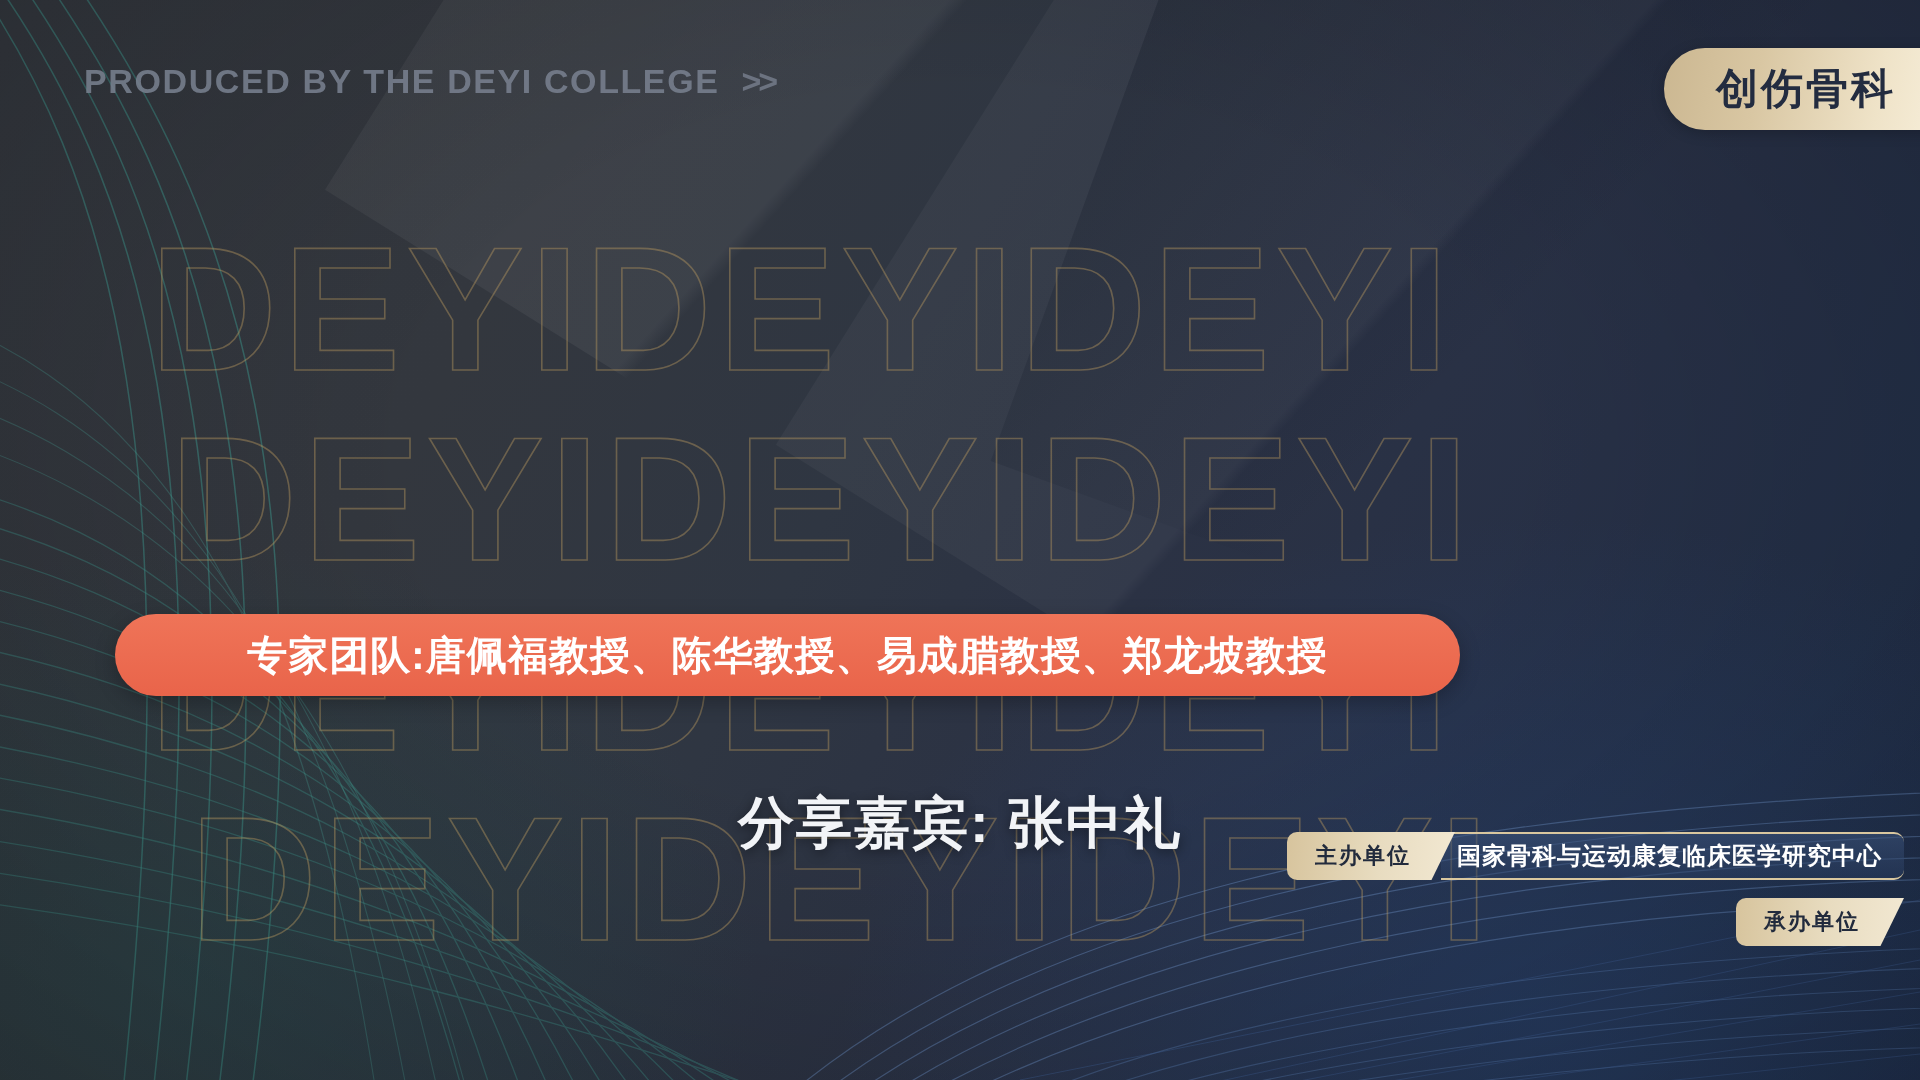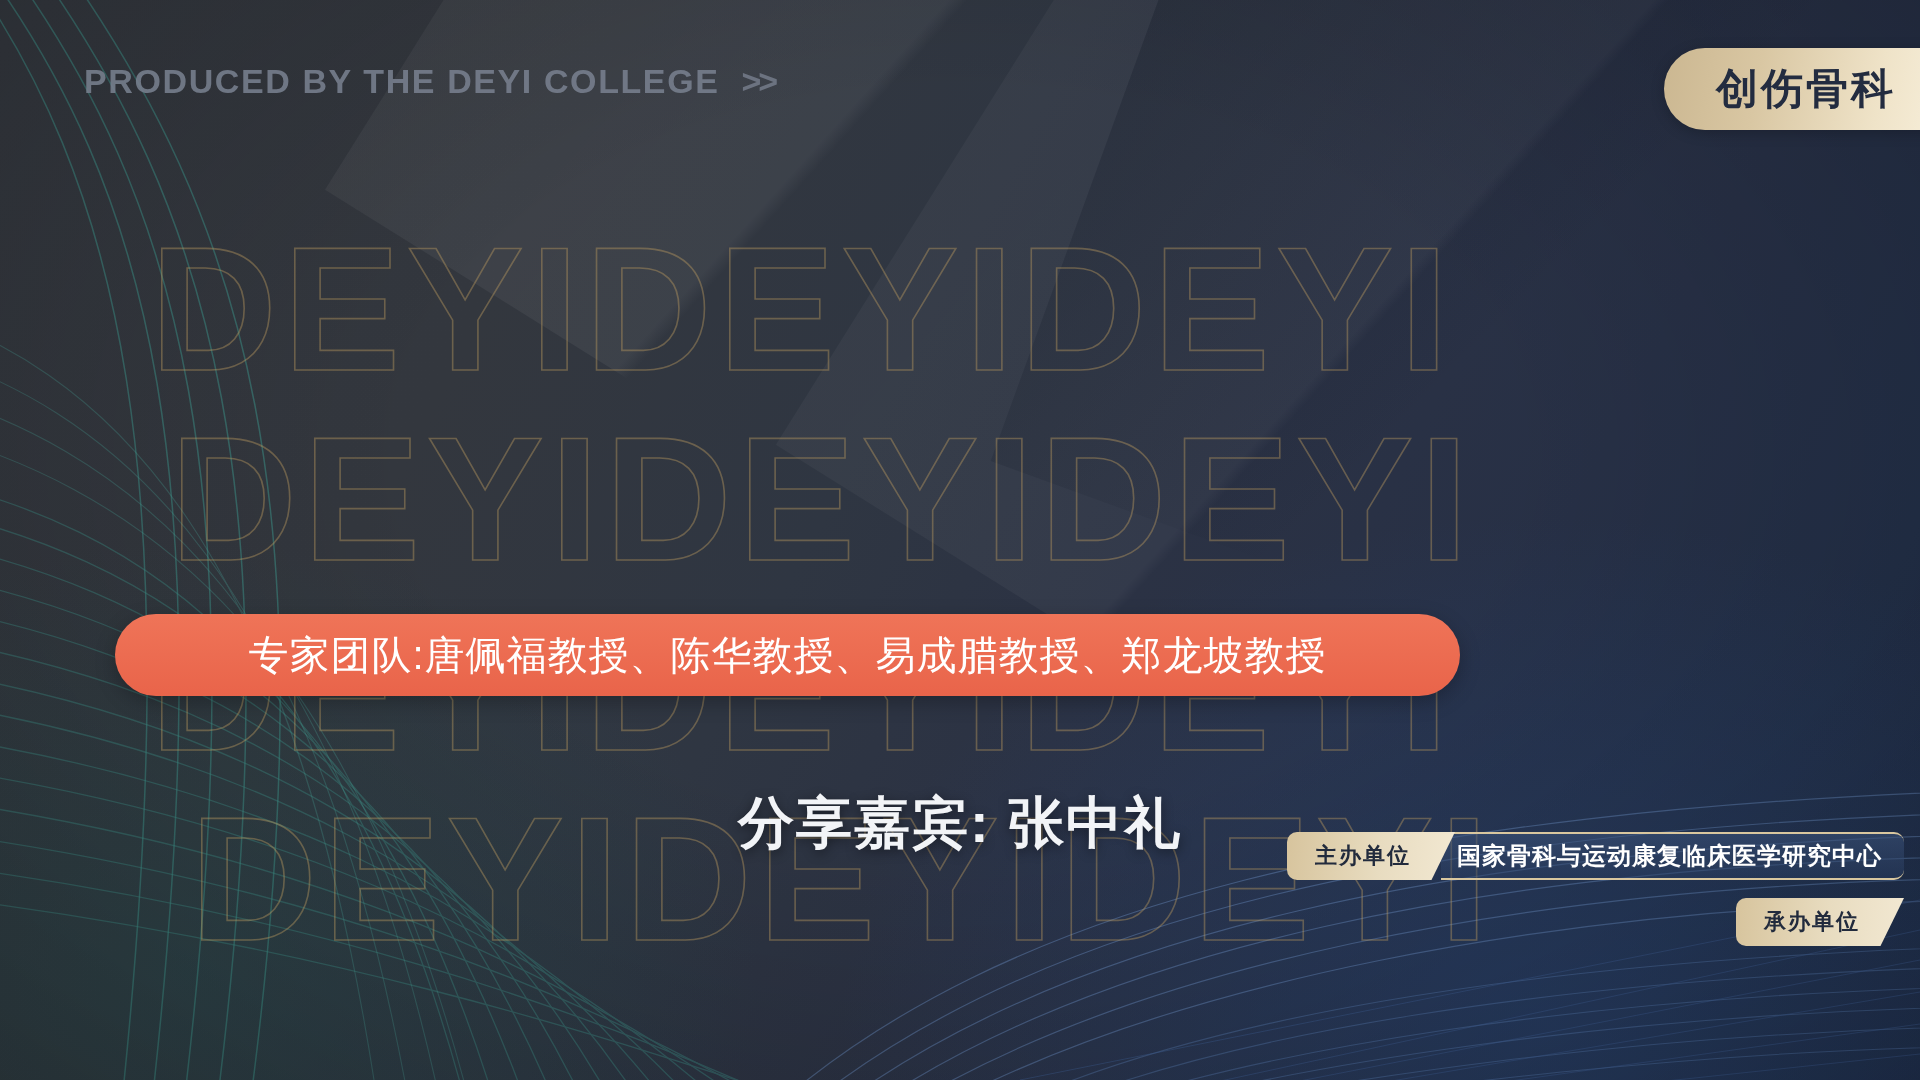--- a/index.html
+++ b/index.html
@@ -85,21 +85,21 @@
   .title.l2 { letter-spacing:4px; }
 
   
   .pill {
     position:absolute; left:115px; top:614px; width:1345px; height:82px;
     border-radius:41px; background:linear-gradient(180deg,#ef7458,#e9644a);
     display:flex; align-items:center; justify-content:center;
     box-shadow:0 6px 20px rgba(0,0,0,0.26);
   }
   .pill span {
-    color:#fff; font-size:40px; font-weight:400; letter-spacing:1px;
+    color:#fff; font-size:40px; font-weight:700; letter-spacing:1px;
     font-family:"Liberation Sans","DejaVu Sans",sans-serif;
   }
 
   
   .speaker {
     position:absolute; left:0; right:0; top:786px; text-align:center;
     color:#f2f4f7; font-size:56px; font-weight:700; letter-spacing:2px;
     text-shadow:0 3px 12px rgba(0,0,0,0.45);
   }
 

